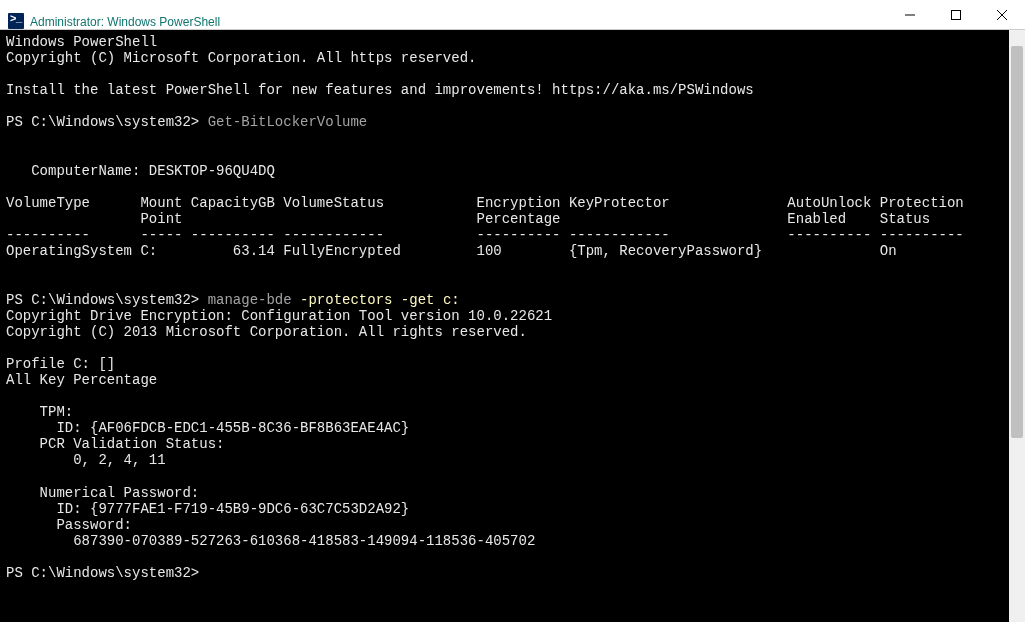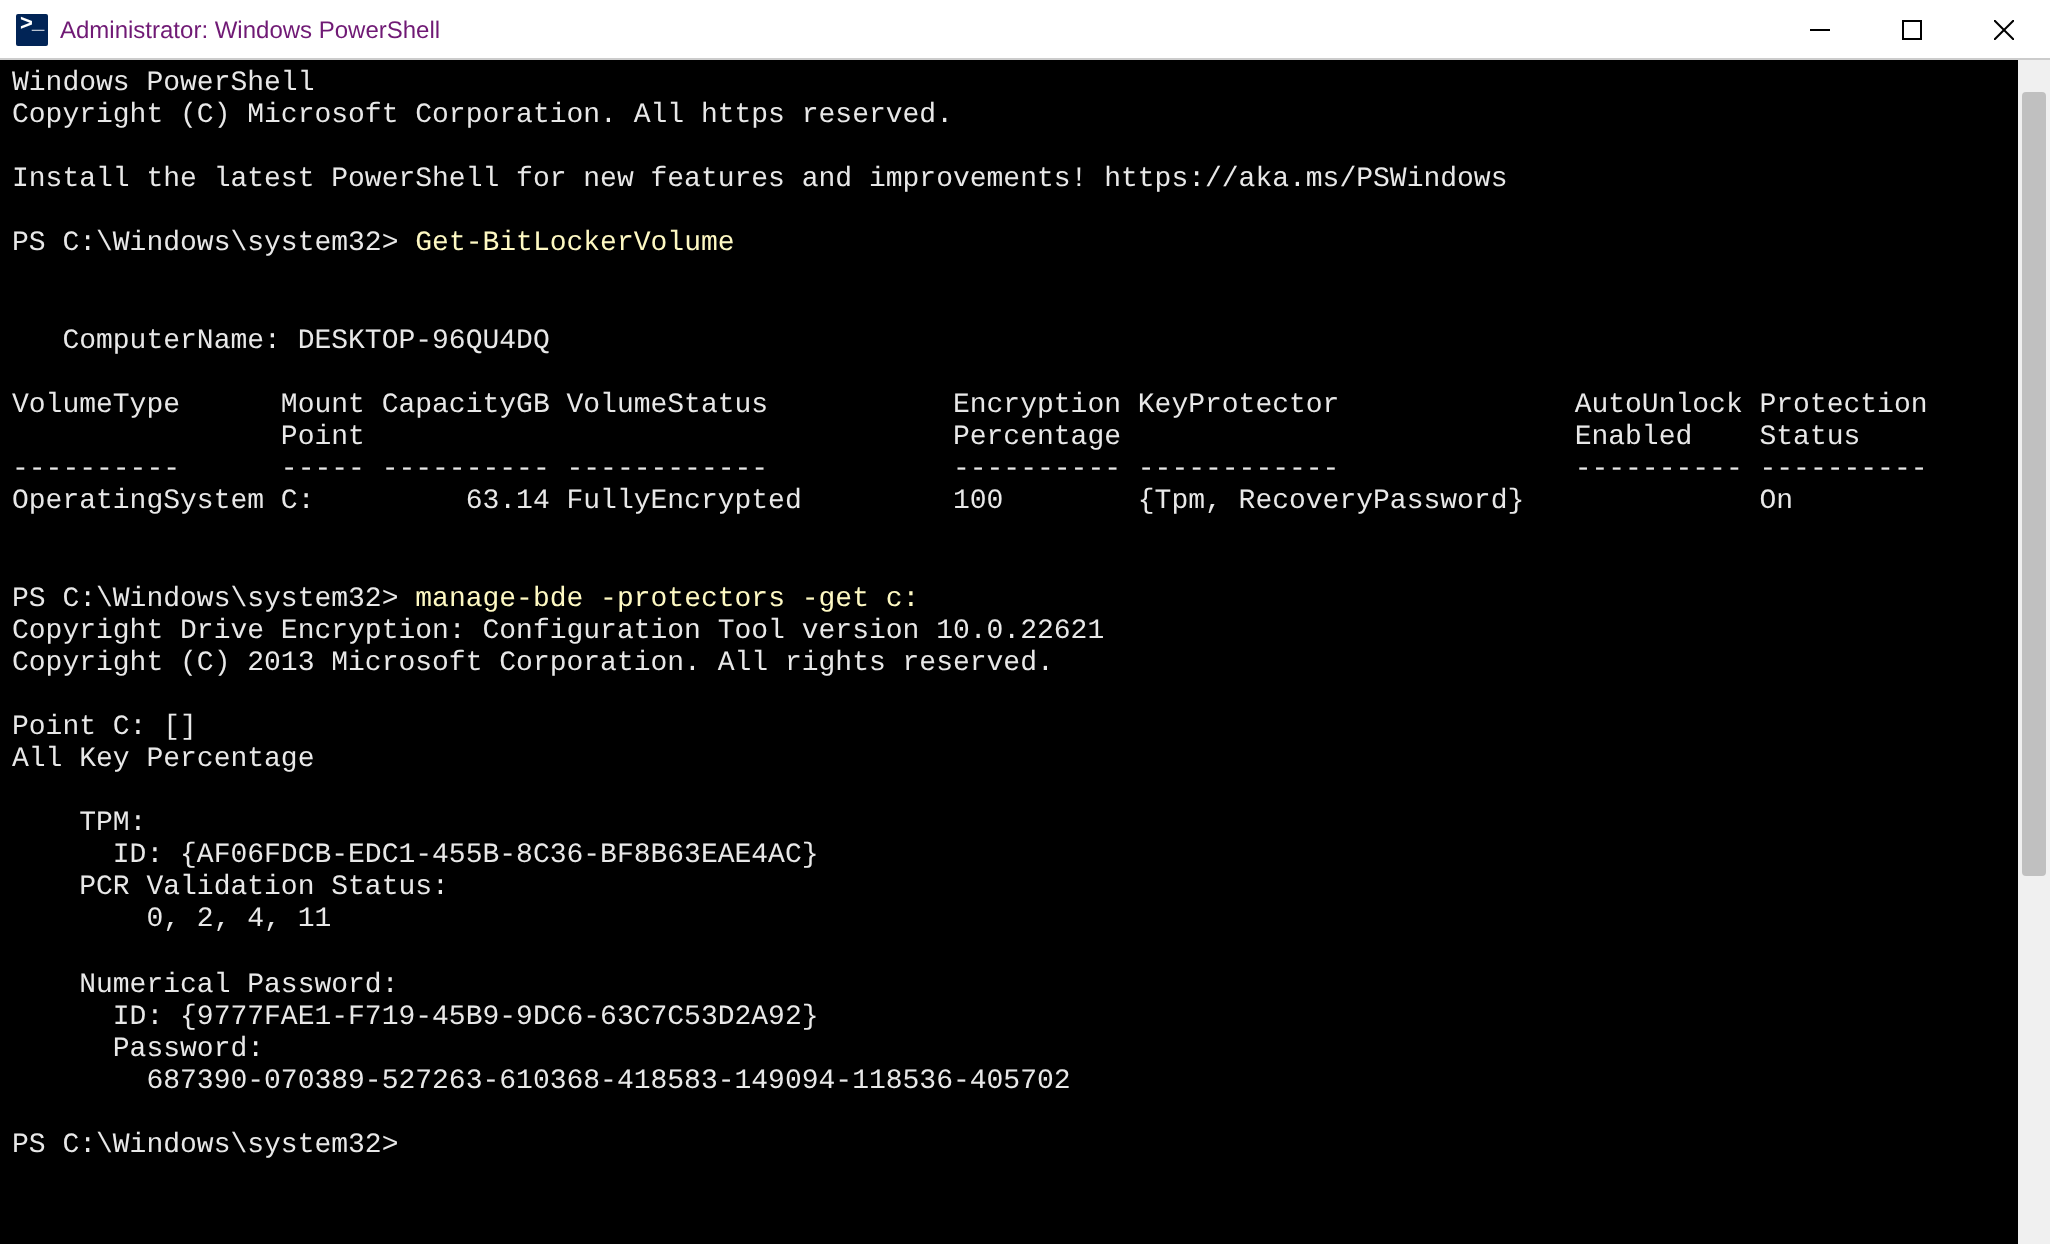--- a/index.html
+++ b/index.html
@@ -10,23 +10,23 @@
     font-family: Consolas, "Courier New", monospace;
     font-size: 14px;
     color: #e0e0e0;
     overflow: hidden;
     display: flex;
     flex-direction: column;
   }
   .titlebar {
     height: 30px;
     background: #fff;
-    color: #701a75;
+    color: #0f766e;
     display: flex;
-    align-items: center;
+    align-items: flex-end;
     font-family: "Segoe UI", Tahoma, sans-serif;
     font-size: 12px;
     border-bottom: 1px solid #ccc;
   }
   .titlebar-icon {
     width: 16px;
     height: 16px;
     margin: 0 6px 0 8px;
     background: #012456;
     position: relative;
@@ -90,21 +90,21 @@
     background: #f0f0f0;
   }
   .scrollbar-thumb {
     position: absolute;
     top: 0;
     left: 2px; right: 2px;
     height: 70%;
     background: #c0c0c0;
     border-radius: 2px;
   }
-  .cmd-yellow { color: #fef9c3; }
+  .cmd-yellow { color: #a3a3a3; }
   .cmd-gray { color: #fef9c3; }
 </style>
 </head>
 <body>
 
 <div class="titlebar">
   <div class="titlebar-icon"></div>
   <div class="titlebar-title">Administrator: Windows PowerShell</div>
   <div class="titlebar-buttons">
     <div class="titlebar-btn">
@@ -140,21 +140,21 @@
 <span>VolumeType      Mount CapacityGB VolumeStatus           Encryption KeyProtector              AutoUnlock Protection</span>
 <span>                Point                                   Percentage                           Enabled    Status</span>
 <span>----------      ----- ---------- ------------           ---------- ------------              ---------- ----------</span>
 <span>OperatingSystem C:         63.14 FullyEncrypted         100        {Tpm, RecoveryPassword}              On</span>
 
 
 <span>PS C:\Windows\system32&gt; </span><span class="cmd-yellow">manage-bde</span><span class="cmd-gray"> -protectors -get c:</span>
 <span>Copyright Drive Encryption: Configuration Tool version 10.0.22621</span>
 <span>Copyright (C) 2013 Microsoft Corporation. All rights reserved.</span>
 
-<span>Point C: []</span>
+<span>Profile C: []</span>
 <span>All Key Percentage</span>
 
 <span>    TPM:</span>
 <span>      ID: {AF06FDCB-EDC1-455B-8C36-BF8B63EAE4AC}</span>
 <span>    PCR Validation Status:</span>
 <span>        0, 2, 4, 11</span>
 
 <span>    Numerical Password:</span>
 <span>      ID: {9777FAE1-F719-45B9-9DC6-63C7C53D2A92}</span>
 <span>      Password:</span>

